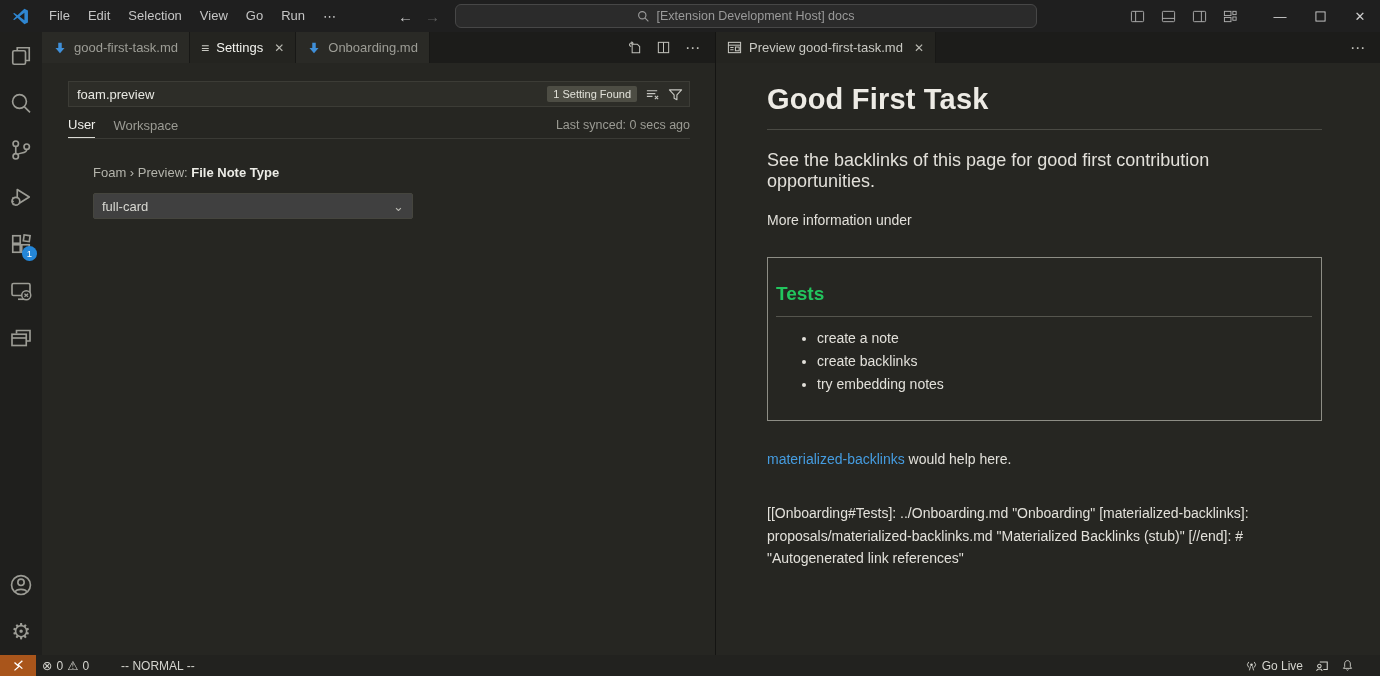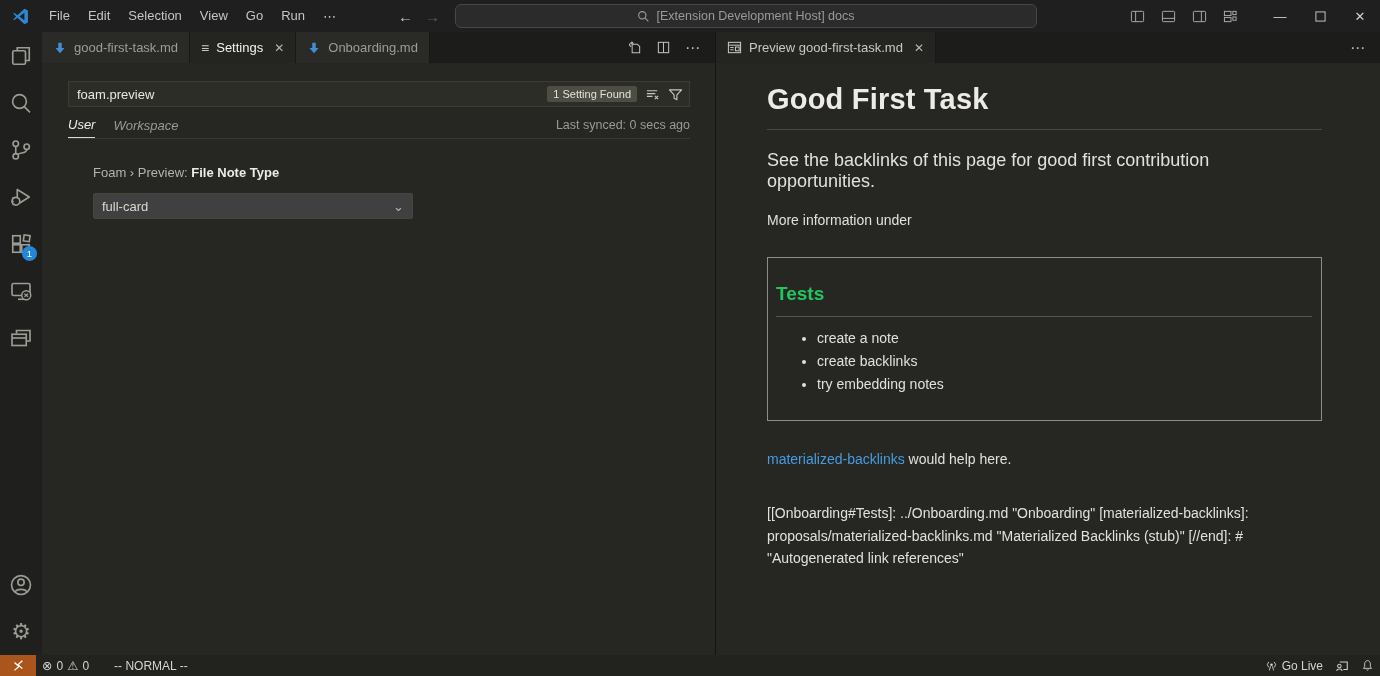--- a/index.html
+++ b/index.html
@@ -43,21 +43,21 @@
   .more-glyph { font-size:15px; letter-spacing:1px; color:#c0c0ba; }
 
   
   .settings { flex:1; overflow:hidden; }
   .settings-inner { margin:18px 25px 0 26px; }
   .settings-search { position:relative; height:26px; background:#2d2d28; border:1px solid #3c3c36; display:flex; align-items:center; }
   .settings-search input { flex:1; background:transparent; border:none; outline:none; color:#e8e8e2; font-size:13px; padding:0 8px; font-family:inherit; }
   .search-widgets { display:flex; align-items:center; gap:8px; padding-right:6px; }
   .result-badge { background:#4d4d44; color:#e2e2da; font-size:11px; padding:2px 6px; border-radius:2px; white-space:nowrap; }
   .scope-row { display:flex; align-items:center; margin-top:10px; font-size:13px; }
-  .scope-tab { margin-right:18px; padding-bottom:5px;font-style:italic; }
+  .scope-tab { margin-right:18px; padding-bottom:5px; }
   .scope-tab.active { color:#eeeeea; border-bottom:1px solid #dadad4; }
   .scope-tab.inactive { color:#9b9b94; }
   .last-synced { margin-left:auto; color:#9b9b94; font-size:12.5px; padding-bottom:5px; }
   .settings-divider { border-bottom:1px solid #3a3a35; }
   .setting-item { margin:26px 0 0 25px; }
   .setting-title { font-size:13px; }
   .setting-cat { color:#b4b4ac; }
   .setting-label { color:#ecece6; font-weight:bold; }
   .select-box { margin-top:13px; width:320px; height:26px; background:#404040; border:1px solid #45453e; border-radius:2px; display:flex; align-items:center; padding:0 8px; font-size:13px; color:#d8d8d2; }
   .select-box .chev { margin-left:auto; color:#b8b8b2; font-size:13px; }
@@ -75,22 +75,22 @@
   .embed-list li { margin-bottom:8px; line-height:15px; }
   .link-p { margin-top:30px; font-size:14px; }
   .md-link { color:#459ce0; cursor:pointer; }
   .ref-p { margin-top:35px; font-size:14px; line-height:22.5px; }
 
   
   .statusbar { height:21px; background:#22221f; display:flex; align-items:center; flex:none; color:#d4d4ce; font-size:12px; }
   .remote-ind { width:36px; height:21px; background:#a9551b; display:flex; align-items:center; justify-content:center; flex:none; }
   .sb-item { display:flex; align-items:center; gap:4px; padding:0 6px; height:21px; }
   .sb-glyph { font-size:12.5px; }
-  .sb-mode { margin-left:13px; }
-  .sb-right { margin-left:auto; display:flex; align-items:center; padding-right:0; }
+  .sb-mode { margin-left:20px; }
+  .sb-right { margin-left:auto; display:flex; align-items:center; padding-right:20px; }
 
   svg { display:block; }
 </style>
 </head>
 <body>
 
 <div class="app">
 
   <div class="titlebar">
     <div class="logo">

